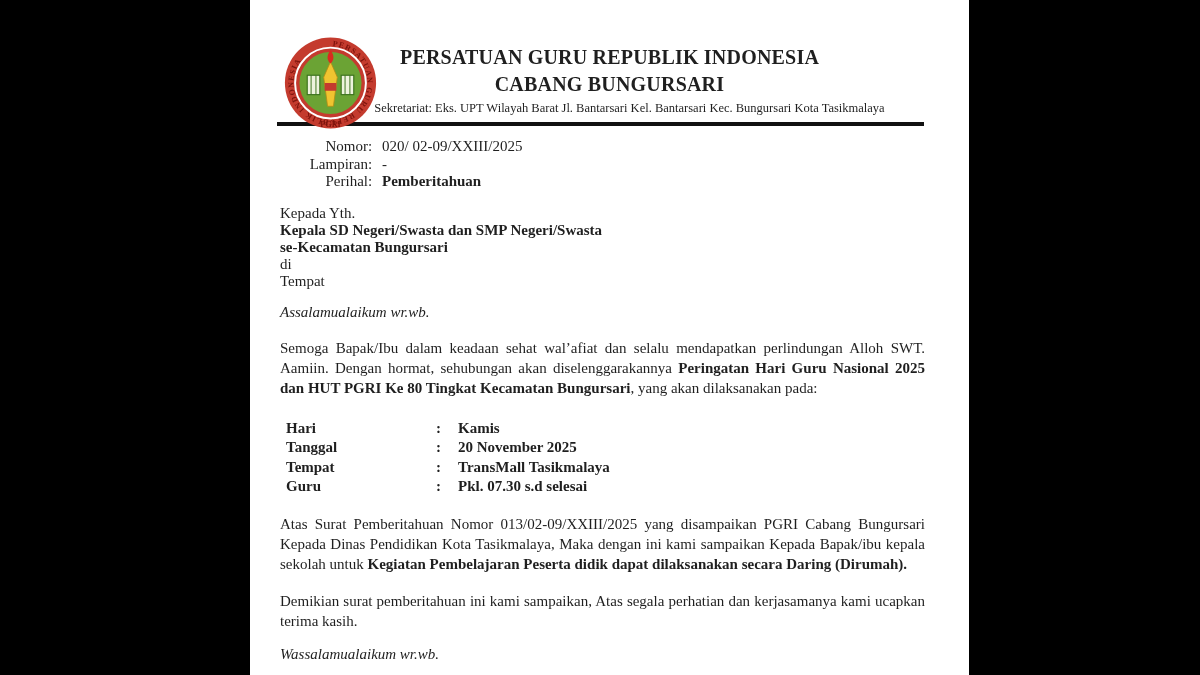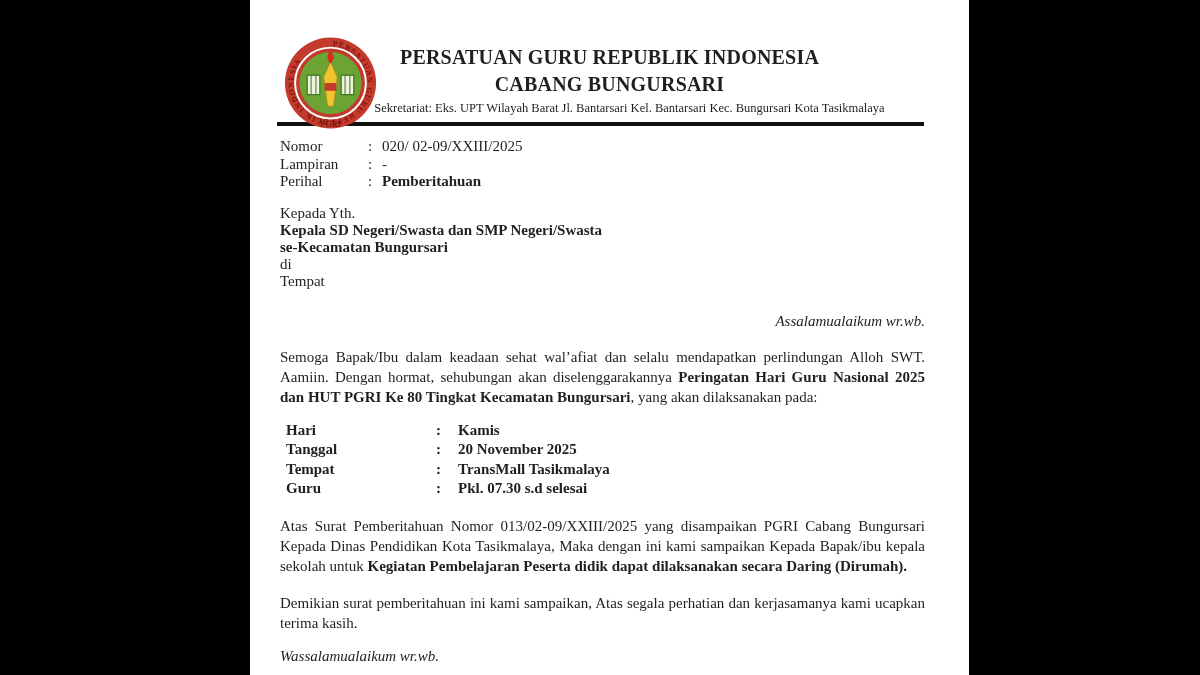--- a/index.html
+++ b/index.html
@@ -44,33 +44,33 @@
     height: 4px;
     background: #111111;
     margin: 5px 45px 0 27px;
   }
   
   .letter-body {
     padding: 12px 44px 0 30px;
     font-size: 15px;
   }
   .meta-row { display: flex; line-height: 17.5px; }
-  .meta-label { width: 88px; }
+  .meta-label { width: 88px; text-align: right; }
   .meta-colon { width: 14px; }
   .recipient { margin-top: 14px; line-height: 17px; }
   .bold { font-weight: bold; }
   .italic { font-style: italic; }
-  .salam { margin-top: 22px; line-height: 18px; text-align: right; }
+  .salam { margin-top: 13px; line-height: 18px; }
   .para {
     margin-top: 17px;
     line-height: 20px;
     text-align: justify;
   }
   .para.no-gap { margin-top: 17px; }
-  .event-table { margin: 14px 0 0 6px; font-weight: bold; }
+  .event-table { margin: 21px 0 0 6px; font-weight: bold; }
   .event-row { display: flex; line-height: 19.5px; }
   .event-label { width: 150px; }
   .event-colon { width: 22px; }
   .closing { margin-top: 14px; line-height: 18px; }
 </style>
 </head>
 <body>
 
 <div class="page">
 

